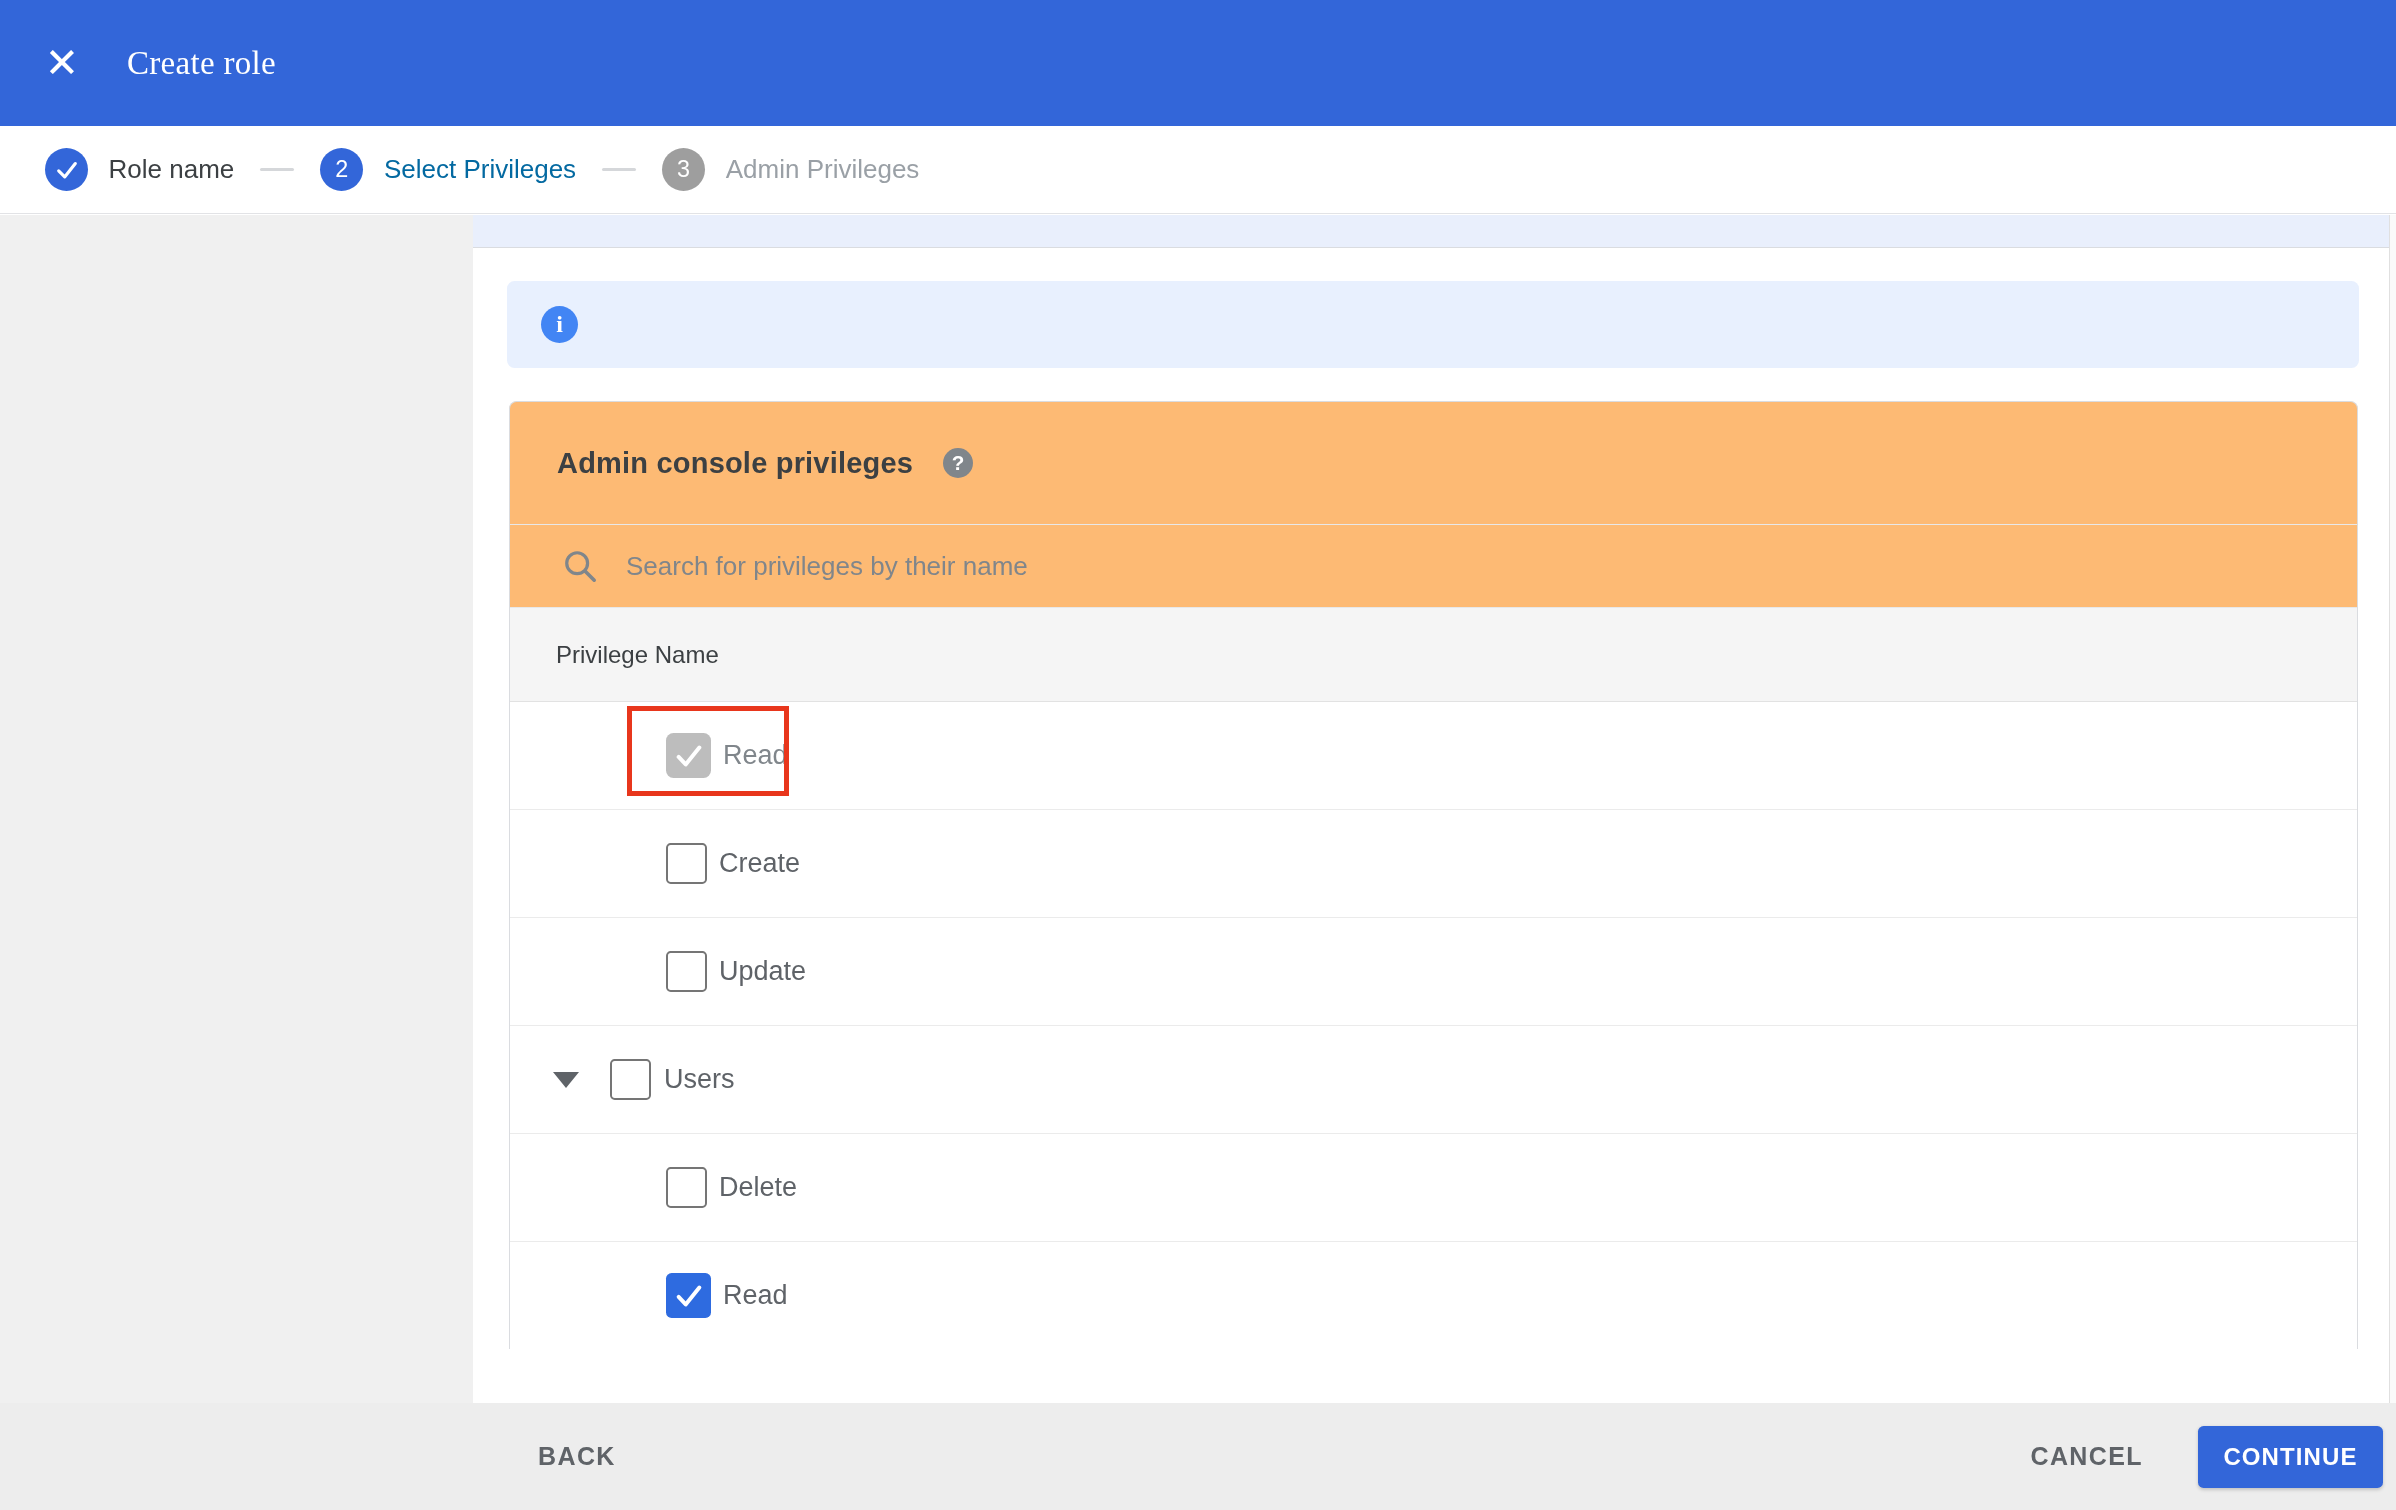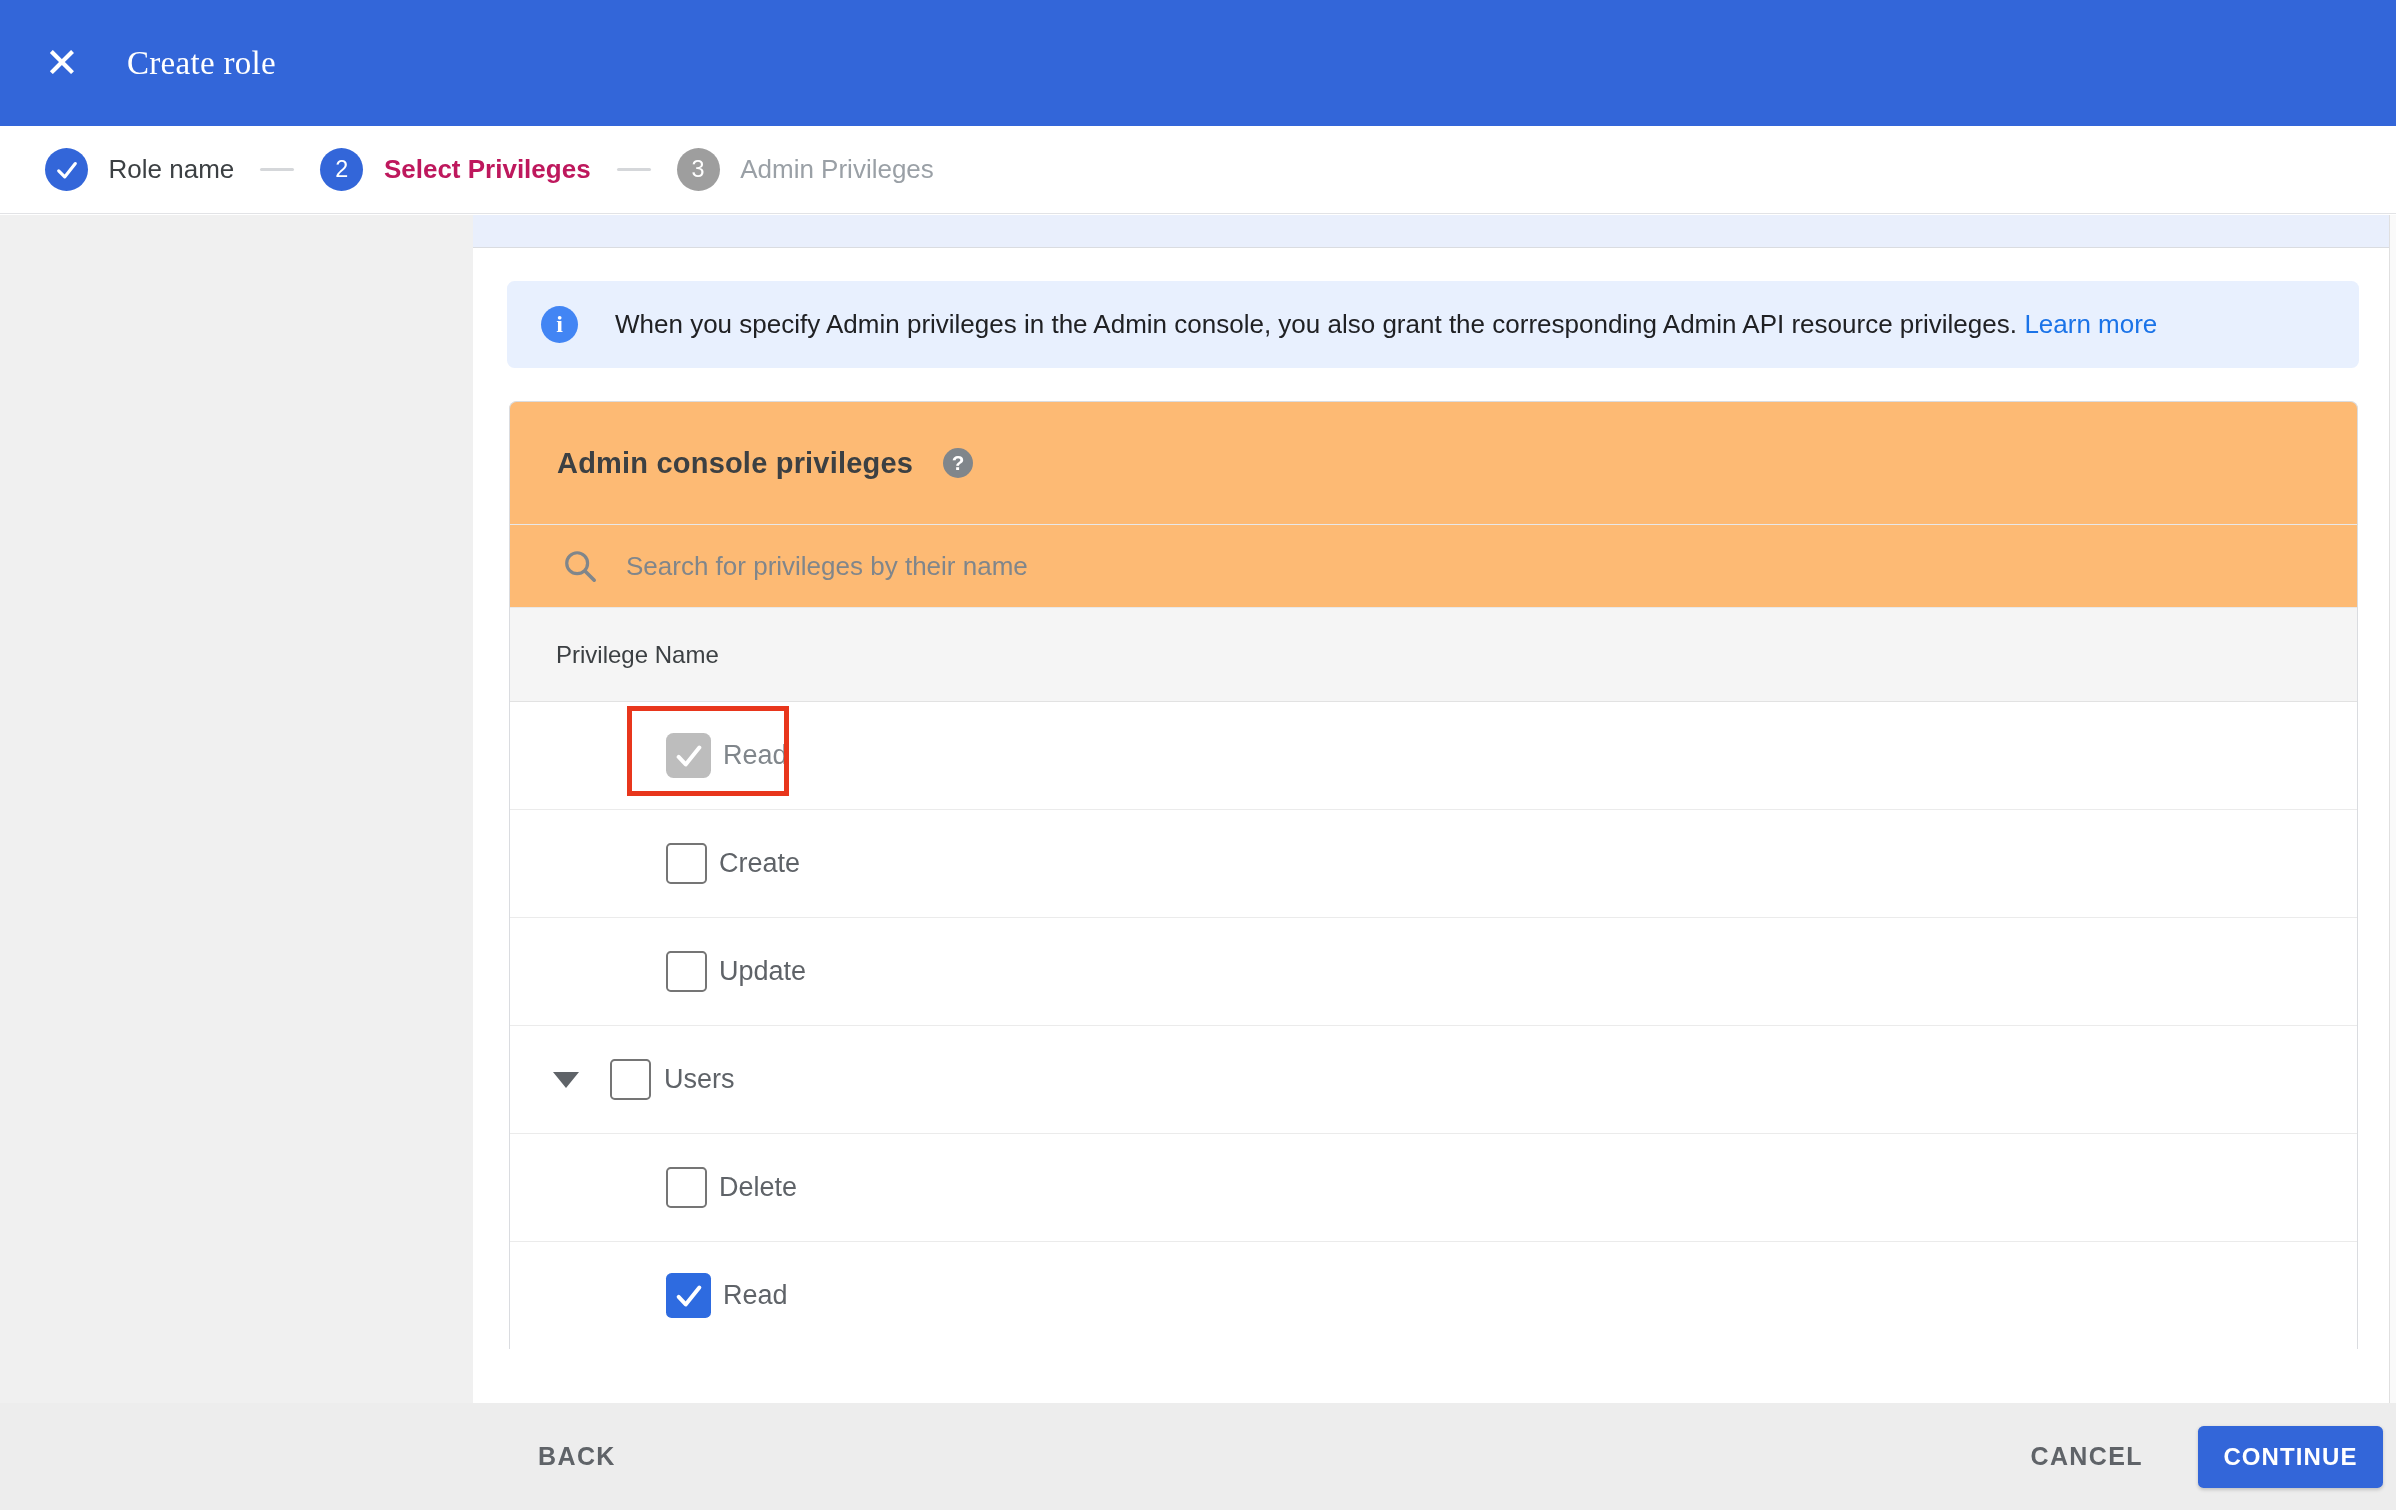--- a/index.html
+++ b/index.html
@@ -27,21 +27,21 @@
     position:absolute;top:126px;left:0;right:0;height:87px;background:#fff;
     border-bottom:0.9px solid #e2e3e6;display:flex;align-items:center;padding-left:45px;
   }
   .step{display:flex;align-items:center;}
   .step-circle{
     width:43px;height:43px;border-radius:50%;background:#3366d9;color:#fff;
     display:flex;align-items:center;justify-content:center;font-size:23.4px;flex:0 0 auto;
   }
   .step.upcoming .step-circle{background:#9e9e9e;}
   .step-label{margin-left:20.6px;font-size:26px;color:#3c4043;}
-  .step.active .step-label{font-weight:bold;color:#be185d;text-align:right;}
+  .step.active .step-label{font-weight:normal;color:#0369a1;text-align:right;}
   .step.upcoming .step-label{color:#9aa0a6;}
   .step-dash{width:34px;height:2.8px;background:#d5d7da;margin:0 26px;border-radius:1.9px;}
 
   
   .page-body{position:absolute;top:215px;left:0;right:0;bottom:107px;}
   .left-col{position:absolute;left:0;top:0;width:473px;bottom:0;background:#f0f0f0;}
   .right-gutter{
     position:absolute;right:0;top:0;width:7.5px;bottom:0;background:#fafafa;
     border-left:0.9px solid #e0e0e0;
   }
@@ -168,23 +168,20 @@
 
   <div class="page-body">
     <div class="left-col"></div>
     <div class="right-gutter"></div>
 
     <div class="content">
       <div class="scroll-strip"></div>
 
       <div class="banner">
         <div class="banner-icon">i</div>
-        <div class="banner-text">
-          <span>When you specify Admin privileges in the Admin console, you also grant the corresponding Admin API resource privileges.</span><a class="banner-link">Learn more</a>
-        </div>
       </div>
 
       <div class="card">
         <div class="card-header">
           <div class="card-title">Admin console privileges</div>
           <div class="help-icon">?</div>
         </div>
 
         <div class="search-row">
           <svg class="search-icon" viewBox="0 0 38 38">

